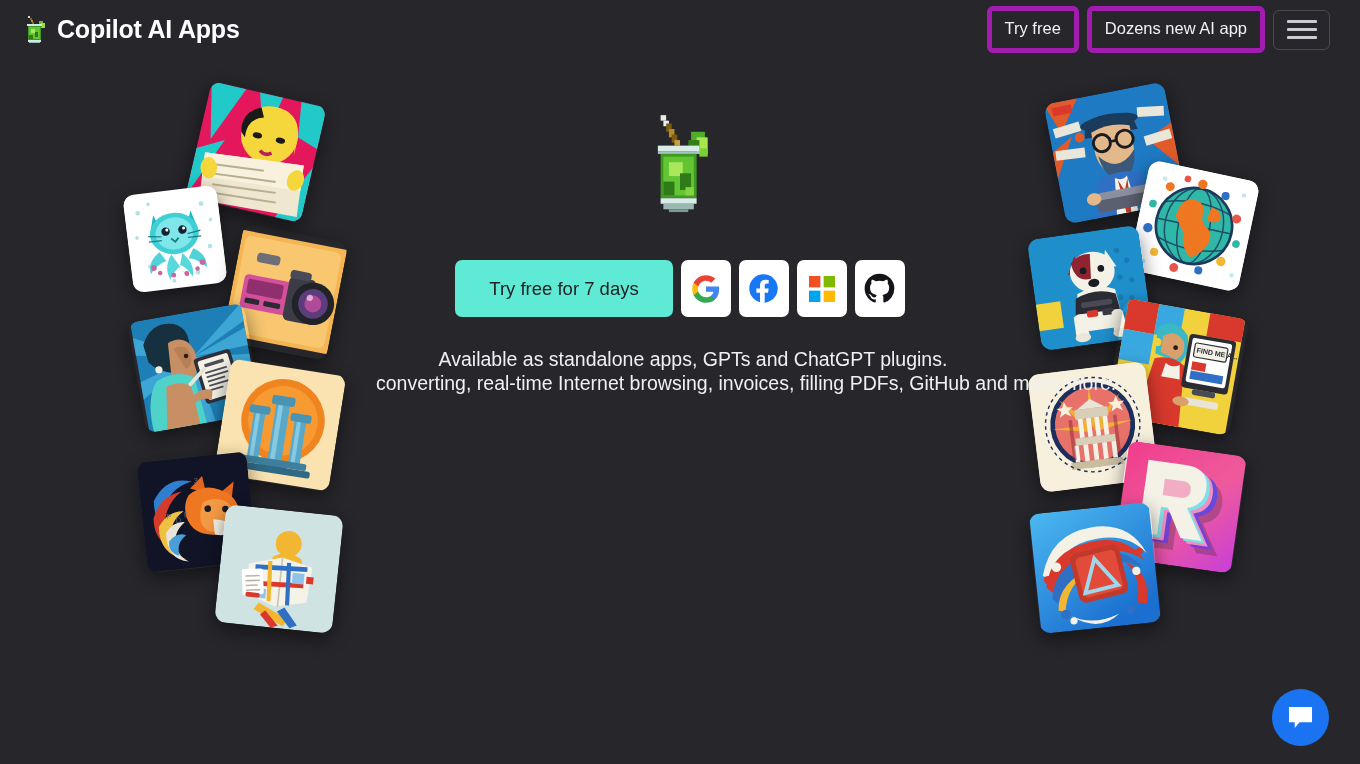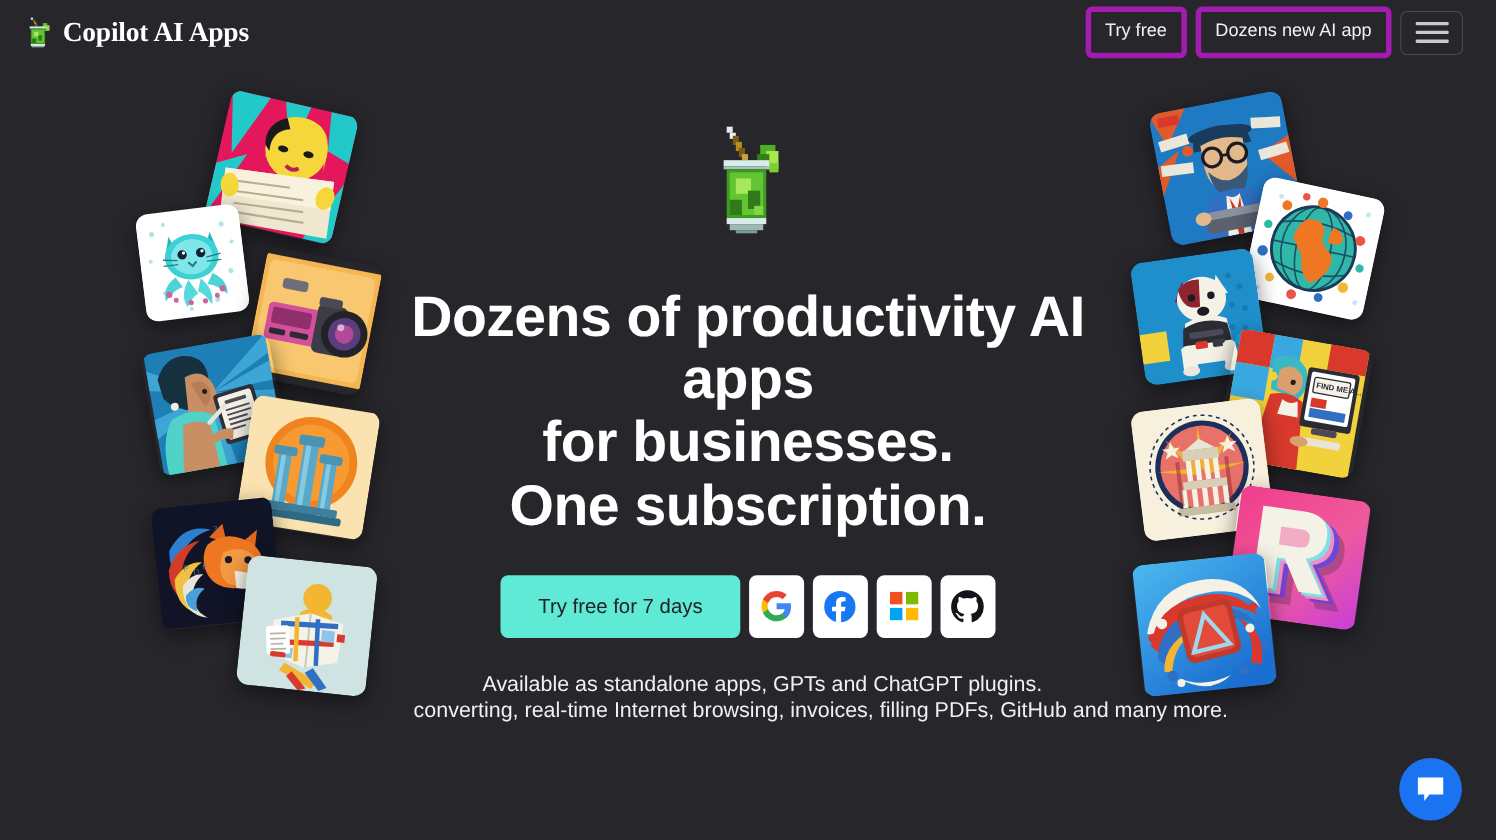--- a/index.html
+++ b/index.html
@@ -26,25 +26,23 @@
     height: 59px;
     display: flex;
     align-items: center;
     justify-content: space-between;
     padding: 0 30px 0 22px;
     z-index: 40;
   }
 
   .brand {
     display: flex;
-    align-items: center;
     gap: 9px;
     text-decoration: none;
     color: #fff;
-    font-family: Liberation Serif, serif;
   }
 
   .brand-emoji {
     width: 26px;
     height: 30px;
     position: relative;
     display: block;
     flex: none;
   }
   .brand-emoji svg { display: block; }
@@ -729,25 +727,20 @@
         <rect x="9" y="18" width="5" height="5" fill="#a9e85c"></rect>
         <rect x="13" y="22" width="4" height="6" fill="#2f7a19"></rect>
         <rect x="7" y="25" width="4" height="5" fill="#2f7a19"></rect>
         <rect x="15" y="27" width="3" height="3" fill="#84d440"></rect>
         <rect x="6" y="31" width="13" height="2" fill="#d8ece8"></rect>
         <rect x="7" y="33" width="11" height="2" fill="#9bb8b2"></rect>
         <rect x="9" y="35" width="7" height="1" fill="#7d9a95"></rect>
       </svg>
     </span>
 
-    <h1 class="hero-title">
-      <span class="ln">Dozens of productivity AI apps</span>
-      <span class="ln">for businesses.</span>
-      <span class="ln">One subscription.</span>
-    </h1>
 
     <div class="cta-row">
 
       <button class="cta-primary">Try free for 7 days</button>
 
       <button class="social-btn" aria-label="Sign in with Google">
         <span>
           <svg width="30" height="30" viewBox="0 0 48 48" aria-hidden="true">
             <path fill="#4285F4" d="M45.1 24.5c0-1.6-.1-3.1-.4-4.5H24v8.5h11.8c-.5 2.8-2.1 5.1-4.4 6.7v5.6h7.1c4.2-3.8 6.6-9.5 6.6-16.3z"></path>
             <path fill="#34A853" d="M24 46c6 0 11-2 14.6-5.3l-7.1-5.6c-2 1.3-4.5 2.1-7.5 2.1-5.8 0-10.7-3.9-12.4-9.1H4.2v5.8C7.8 41.1 15.3 46 24 46z"></path>

